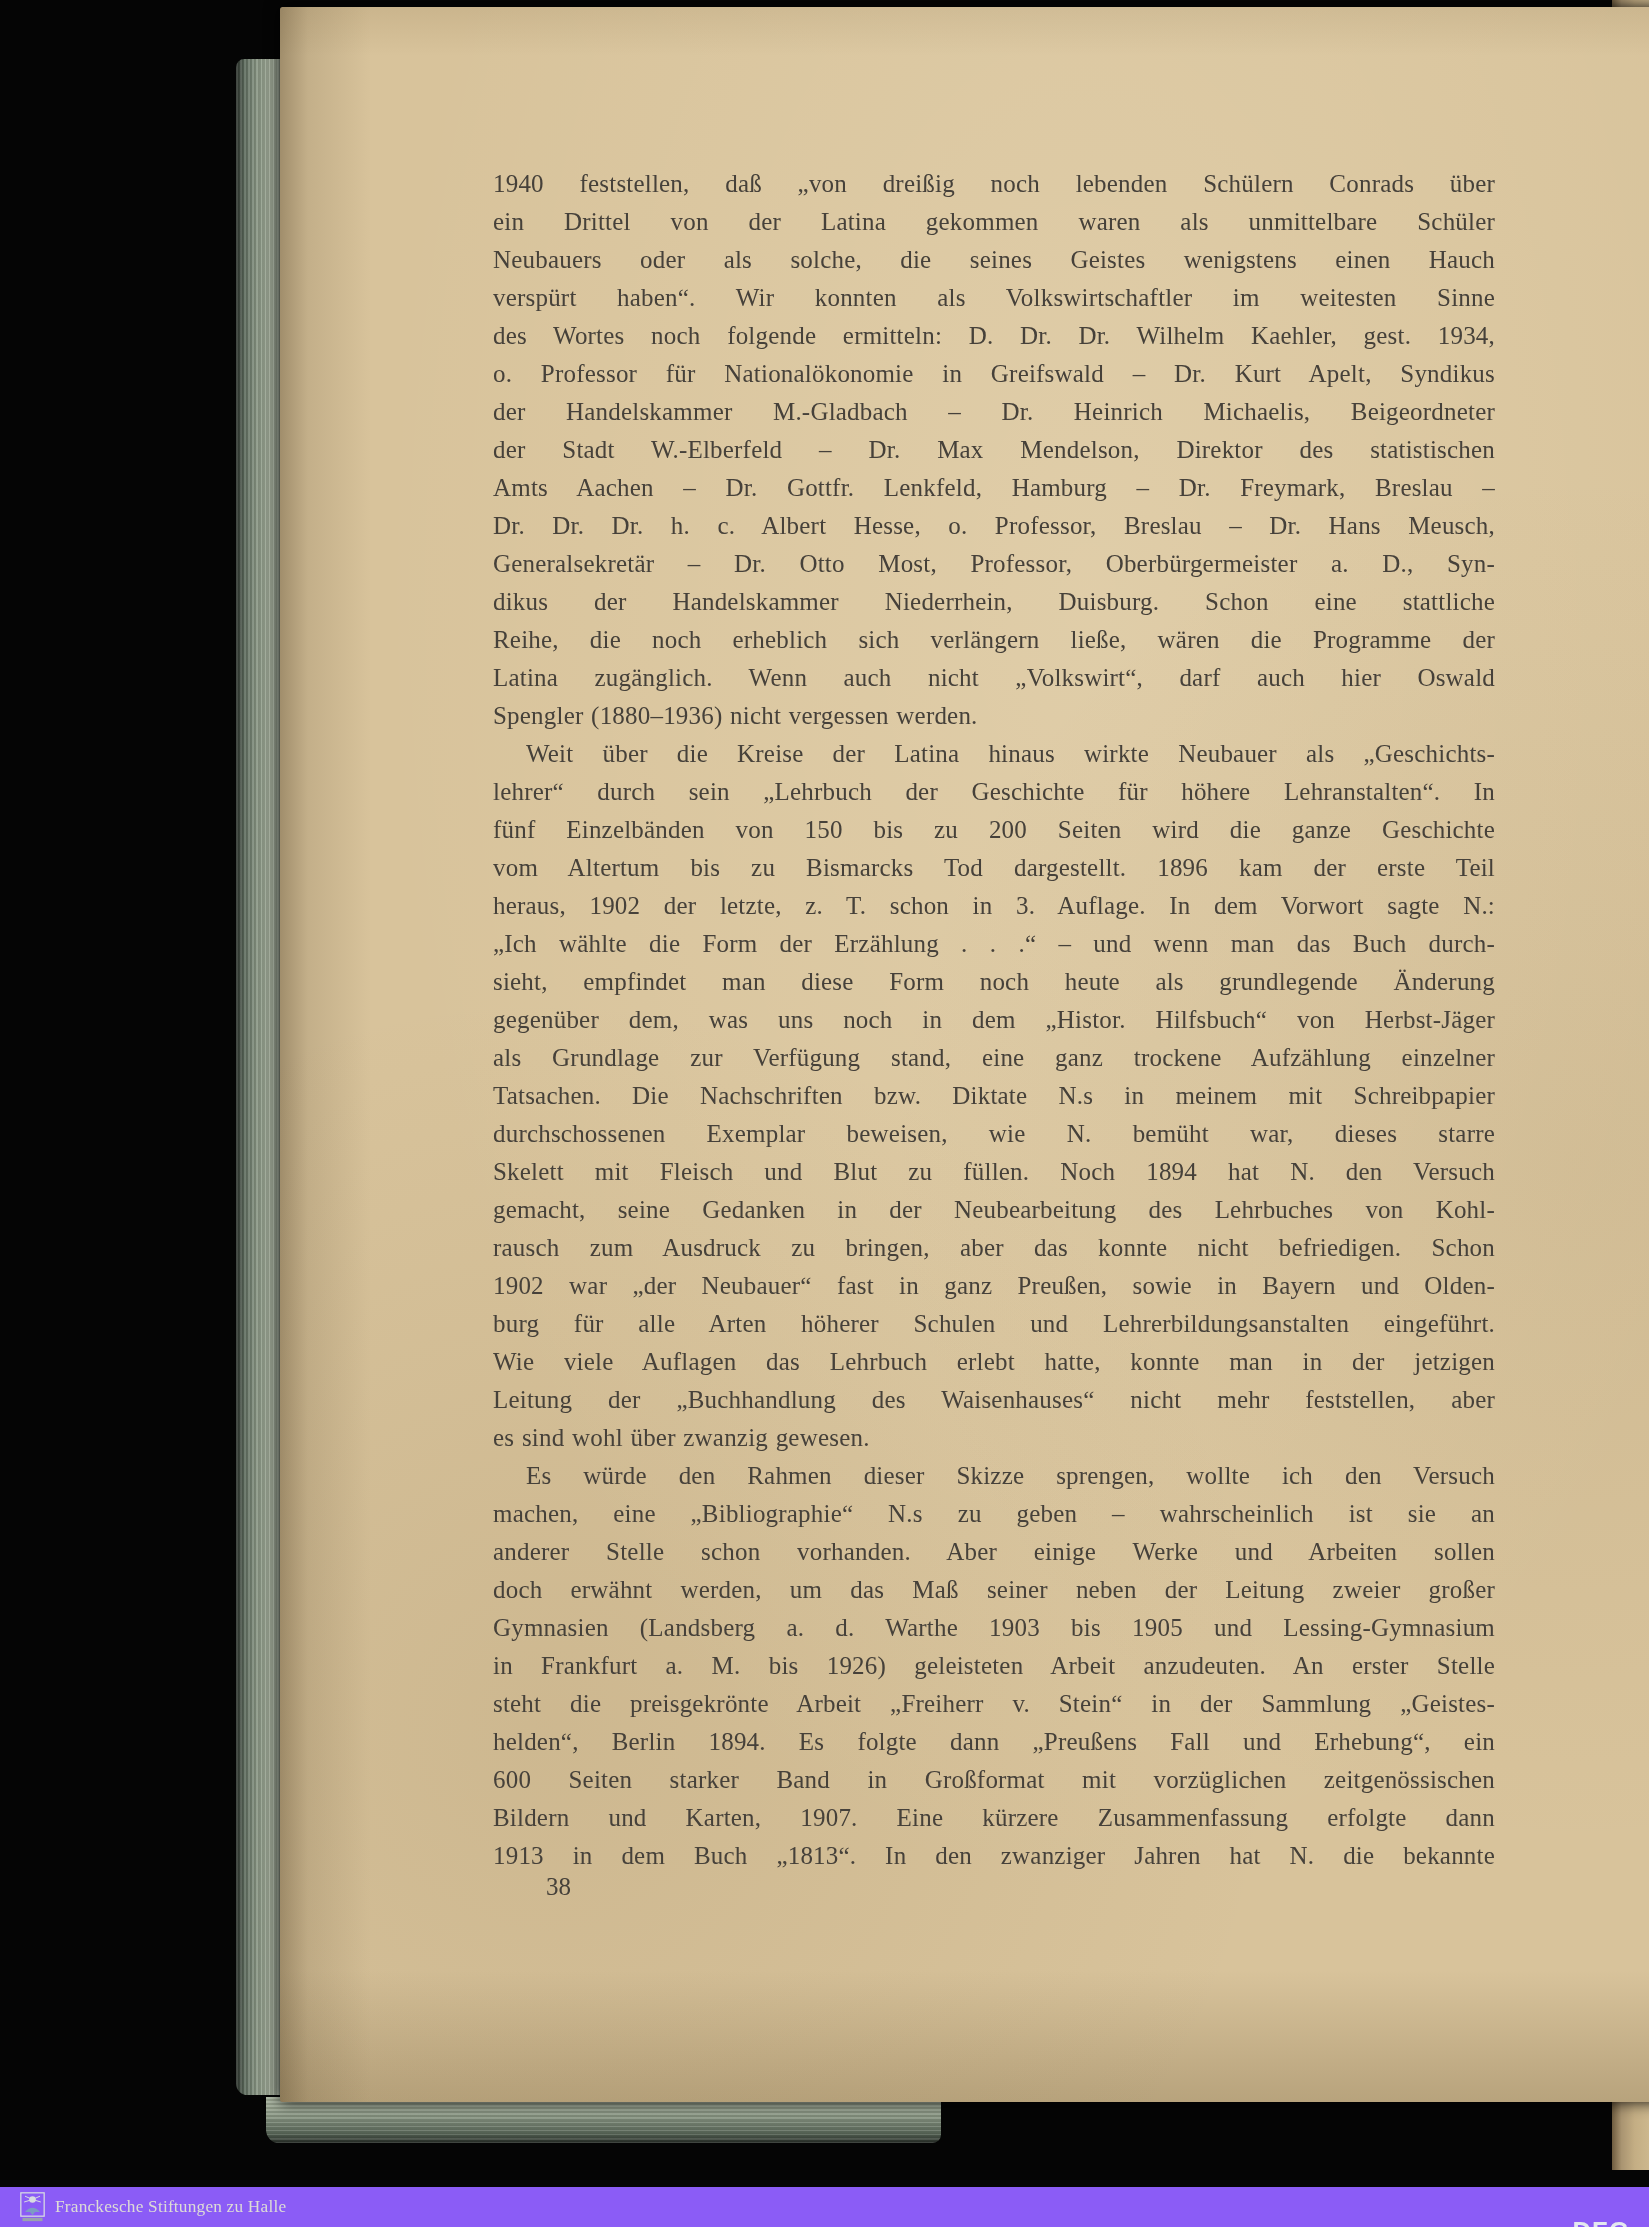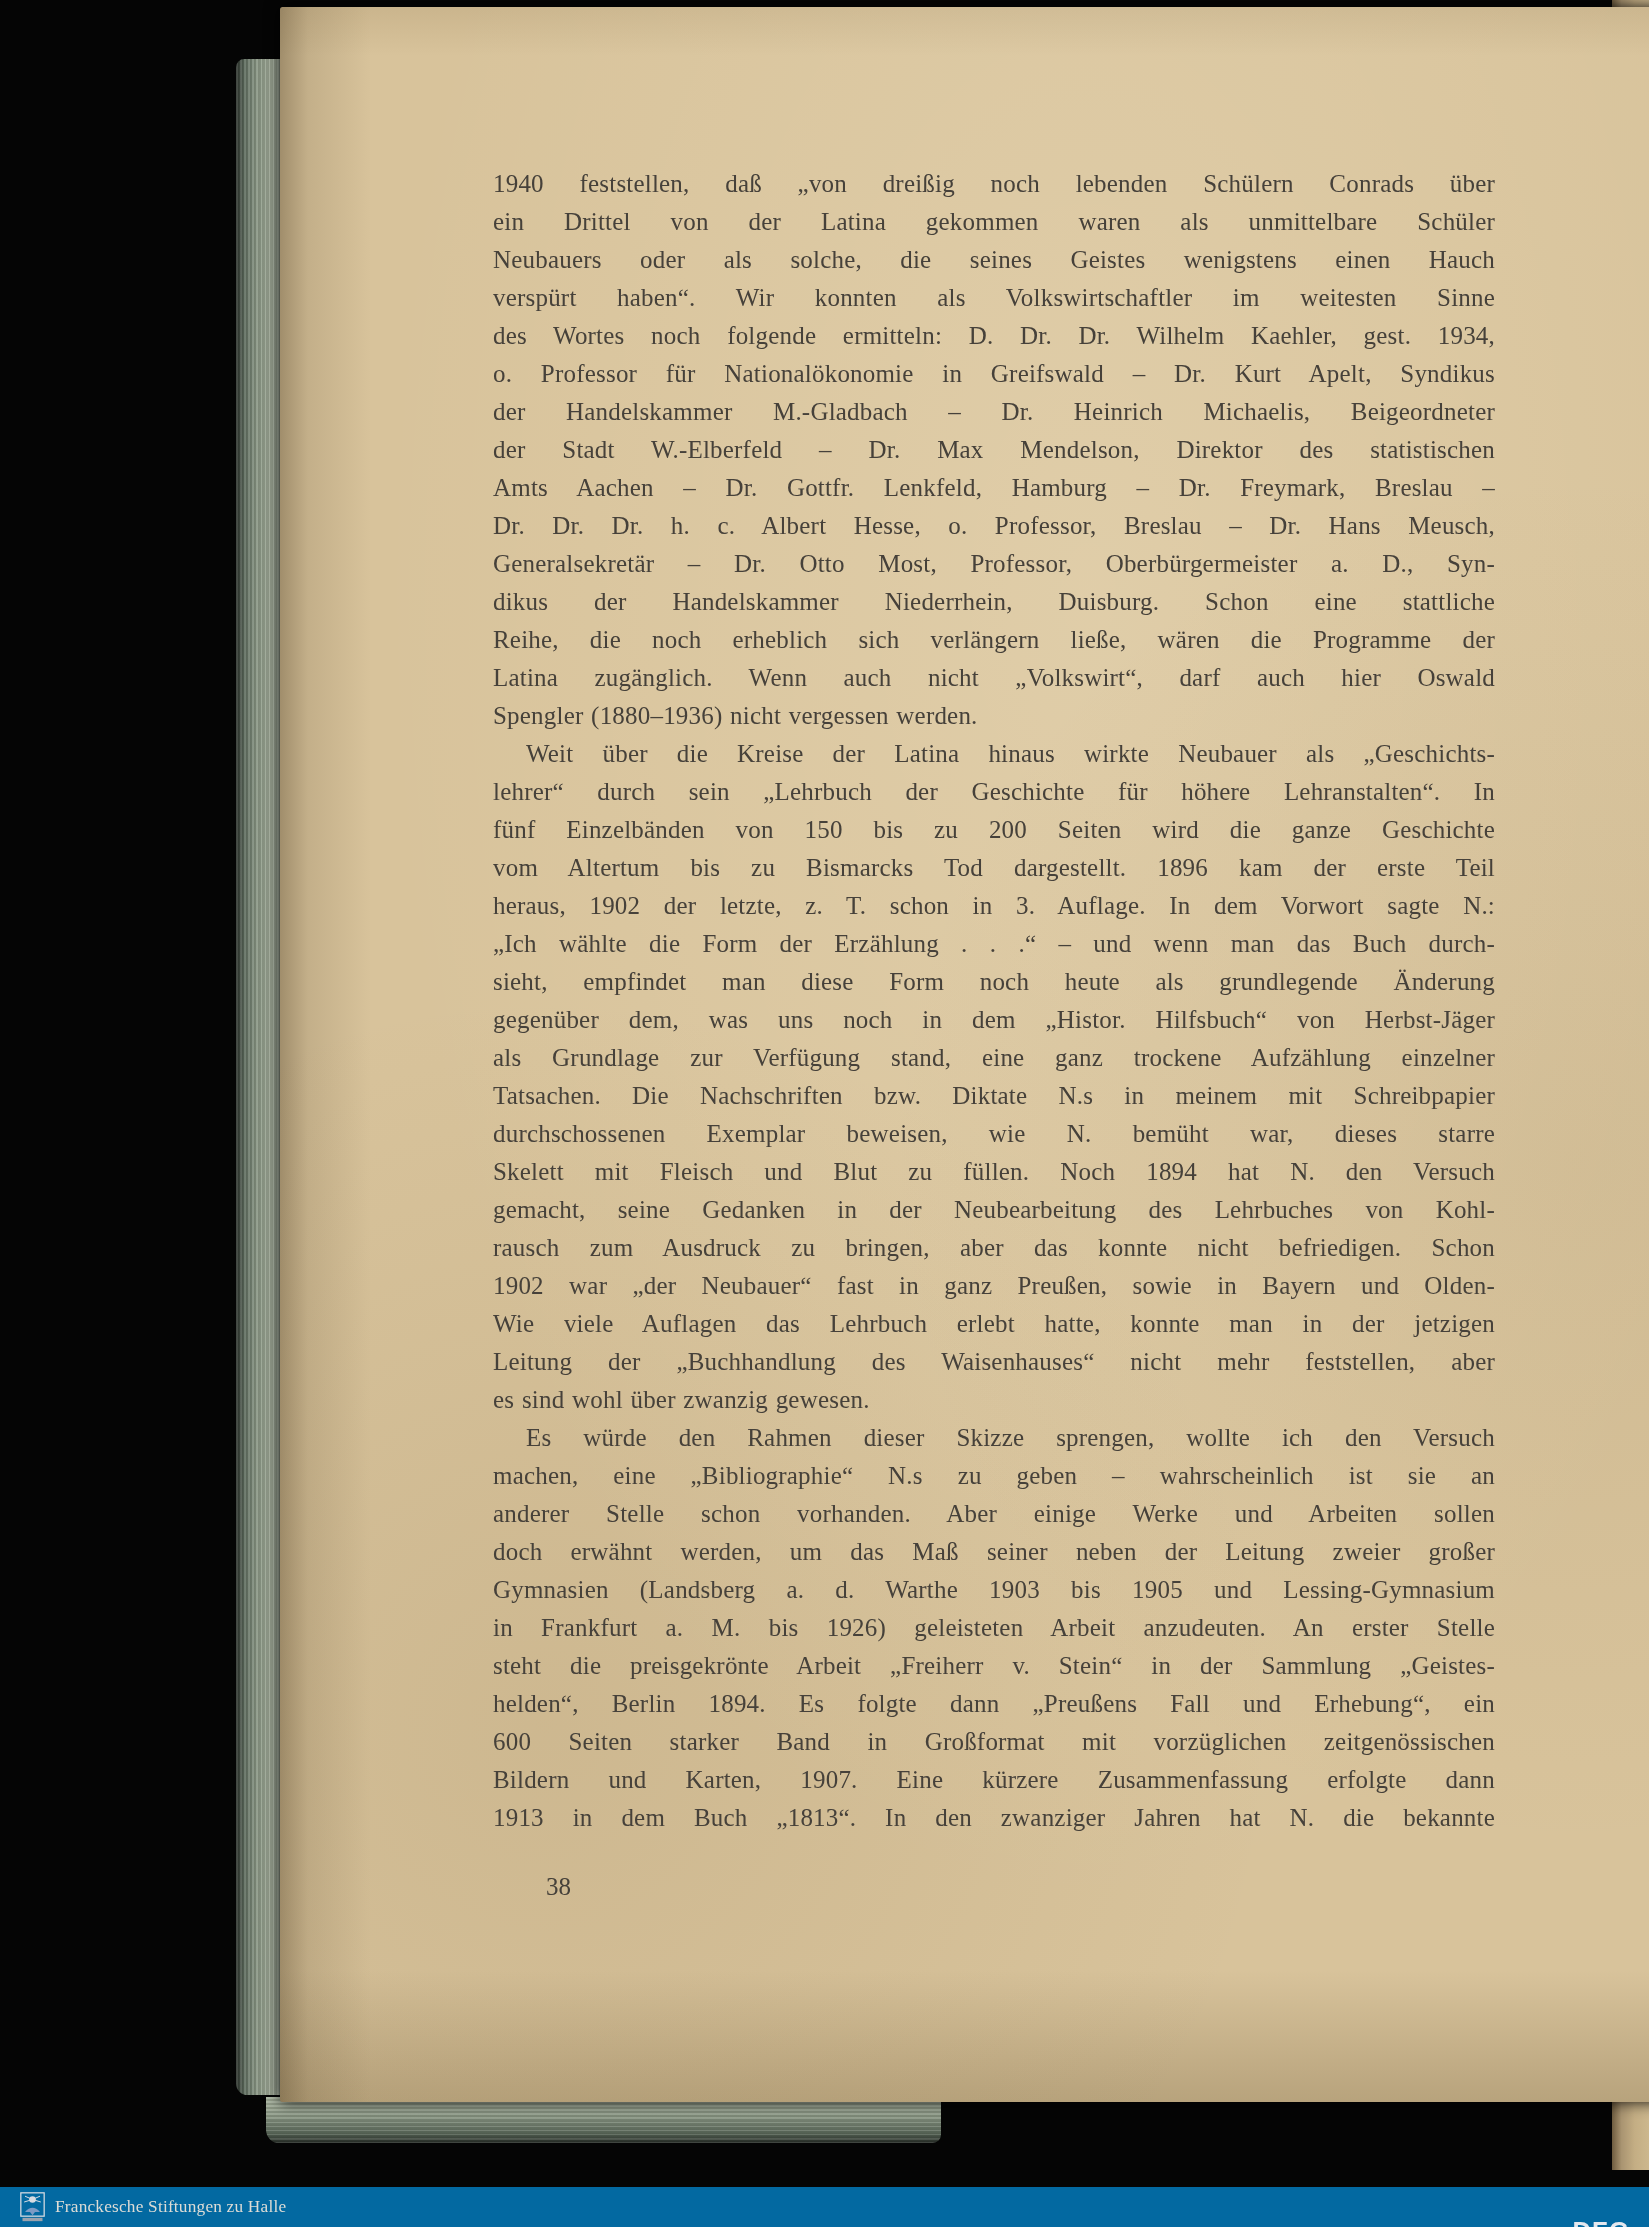--- a/index.html
+++ b/index.html
@@ -103,21 +103,21 @@
     position: absolute;
     left: 0;
     bottom: 0;
     width: 100%;
     height: 40px;
     box-sizing: border-box;
     padding: 0 20px;
     display: flex;
     align-items: center;
     justify-content: space-between;
-    background: #0369a1;
+    background: #8b5cf6;
   }
   .footer-left {
     display: flex;
     align-items: center;
     gap: 10px;
   }
   .institution-label {
     font-family: "Liberation Serif", serif;
     font-size: 17.3px;
     color: #dddcd6;
@@ -167,20 +167,21 @@
         <div class="line">„Ich wählte die Form der Erzählung . . .“ – und wenn man das Buch durch-</div>
         <div class="line">sieht, empfindet man diese Form noch heute als grundlegende Änderung</div>
         <div class="line">gegenüber dem, was uns noch in dem „Histor. Hilfsbuch“ von Herbst-Jäger</div>
         <div class="line">als Grundlage zur Verfügung stand, eine ganz trockene Aufzählung einzelner</div>
         <div class="line">Tatsachen. Die Nachschriften bzw. Diktate N.s in meinem mit Schreibpapier</div>
         <div class="line">durchschossenen Exemplar beweisen, wie N. bemüht war, dieses starre</div>
         <div class="line">Skelett mit Fleisch und Blut zu füllen. Noch 1894 hat N. den Versuch</div>
         <div class="line">gemacht, seine Gedanken in der Neubearbeitung des Lehrbuches von Kohl-</div>
         <div class="line">rausch zum Ausdruck zu bringen, aber das konnte nicht befriedigen. Schon</div>
         <div class="line">1902 war „der Neubauer“ fast in ganz Preußen, sowie in Bayern und Olden-</div>
+        <div class="line">burg für alle Arten höherer Schulen und Lehrerbildungsanstalten eingeführt.</div>
         <div class="line">Wie viele Auflagen das Lehrbuch erlebt hatte, konnte man in der jetzigen</div>
         <div class="line">Leitung der „Buchhandlung des Waisenhauses“ nicht mehr feststellen, aber</div>
         <div class="line last-line">es sind wohl über zwanzig gewesen.</div>
       </div>
       <div class="paragraph">
         <div class="line indent">Es würde den Rahmen dieser Skizze sprengen, wollte ich den Versuch</div>
         <div class="line">machen, eine „Bibliographie“ N.s zu geben – wahrscheinlich ist sie an</div>
         <div class="line">anderer Stelle schon vorhanden. Aber einige Werke und Arbeiten sollen</div>
         <div class="line">doch erwähnt werden, um das Maß seiner neben der Leitung zweier großer</div>
         <div class="line">Gymnasien (Landsberg a. d. Warthe 1903 bis 1905 und Lessing-Gymnasium</div>

